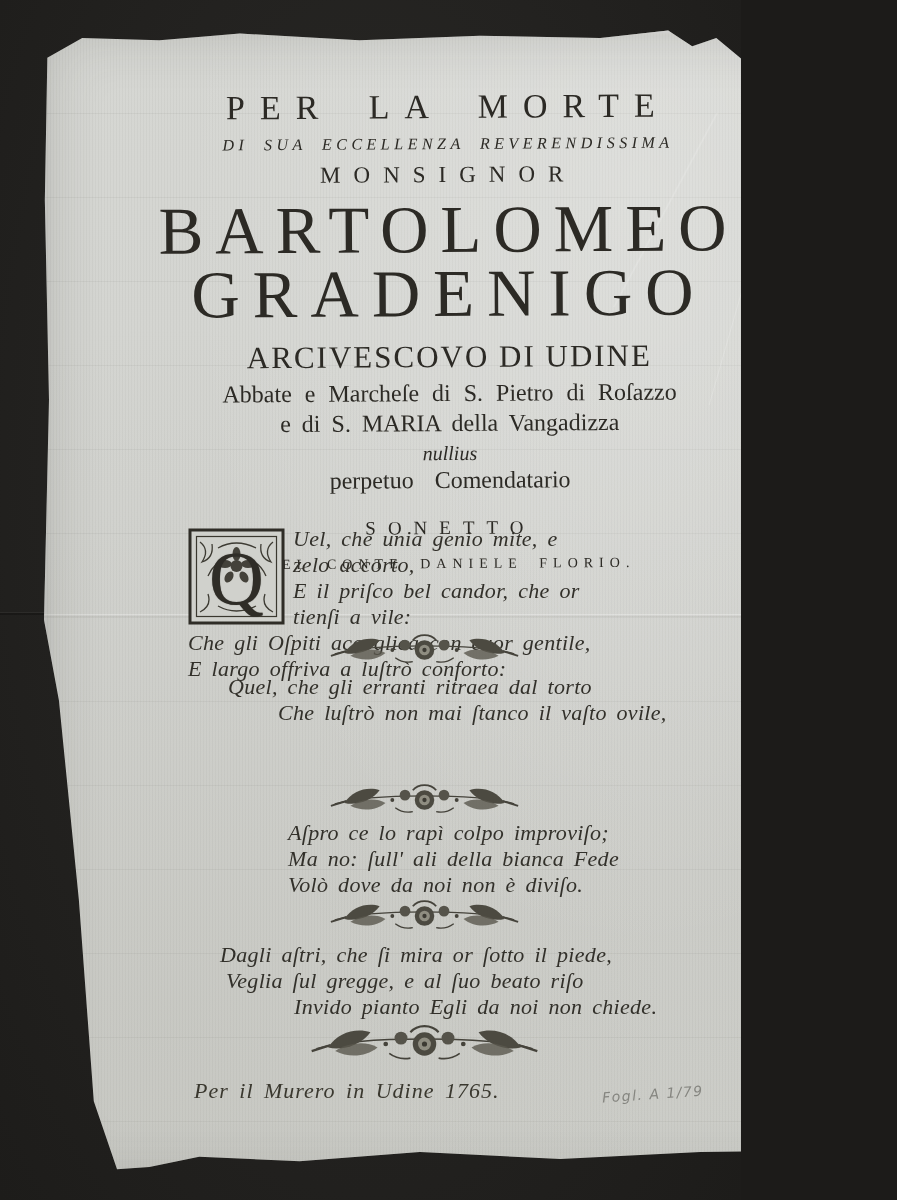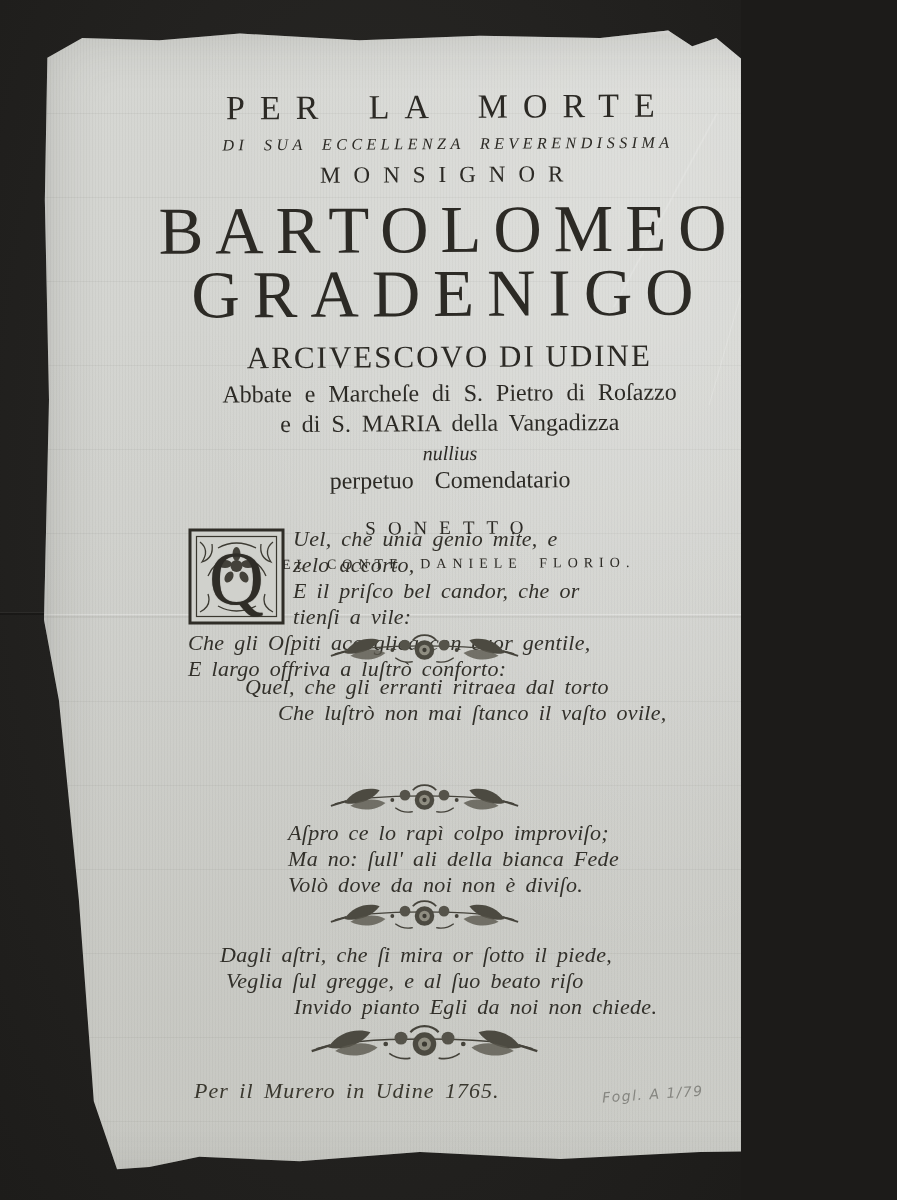--- a/index.html
+++ b/index.html
@@ -44,21 +44,21 @@
 
   .poem{position:absolute;left:144px;top:496px;width:640px;font-style:italic;font-size:22px;line-height:26px;word-spacing:4px;letter-spacing:.3px;color:#32302a;}
   .stanza{position:absolute;left:0;}
   .s1{top:0;}
   .s2{top:148px;}
   .s3{top:294px;}
   .s4{top:416px;}
   .initial{position:relative;float:left;width:97px;height:97px;margin:2px 8px 0 0;}
   .initial svg{position:absolute;inset:0;}
   .qglyph{position:absolute;left:0;top:4px;width:97px;text-align:center;font-style:normal;font-size:76px;line-height:92px;color:#2f2d27;text-shadow:0 0 1px rgba(47,45,39,.6);}
-  .s2 .line:first-child{margin-left:57px;}
+  .s2 .line:first-child{margin-left:40px;}
   .s2 .line{margin-left:90px;}
   .s3 .line:first-child{}
   .s3 .line{margin-left:100px;}
   .s4 .line:first-child{margin-left:32px;}
   .s4 .line{margin-left:38px;}
   .s4 .line:last-child{margin-left:106px;}
 
   .orn{position:absolute;left:0;right:70px;text-align:center;pointer-events:none;}
   .o1{top:598px;}
   .o2{top:748px;}

